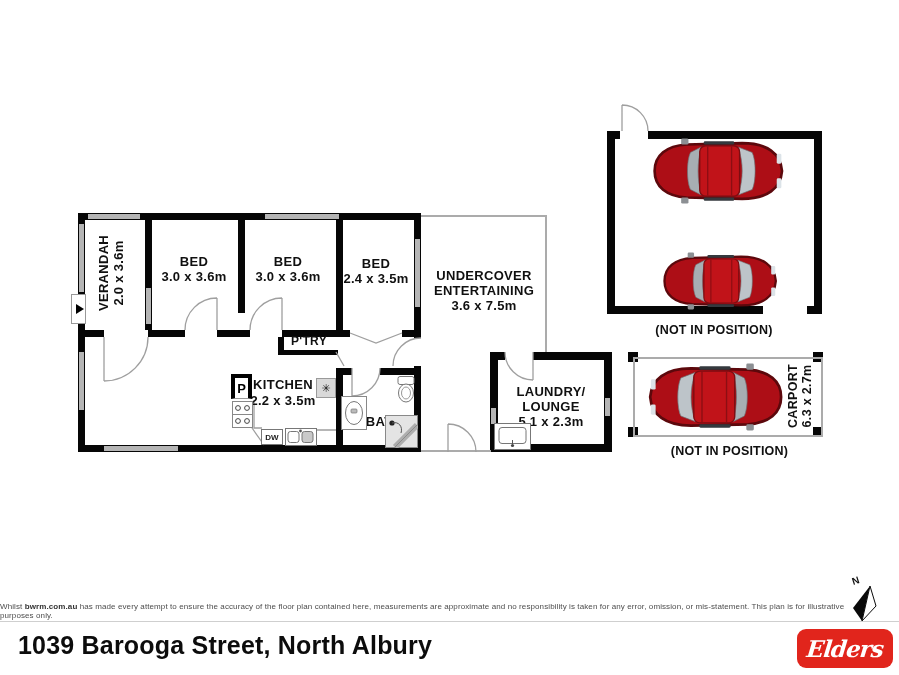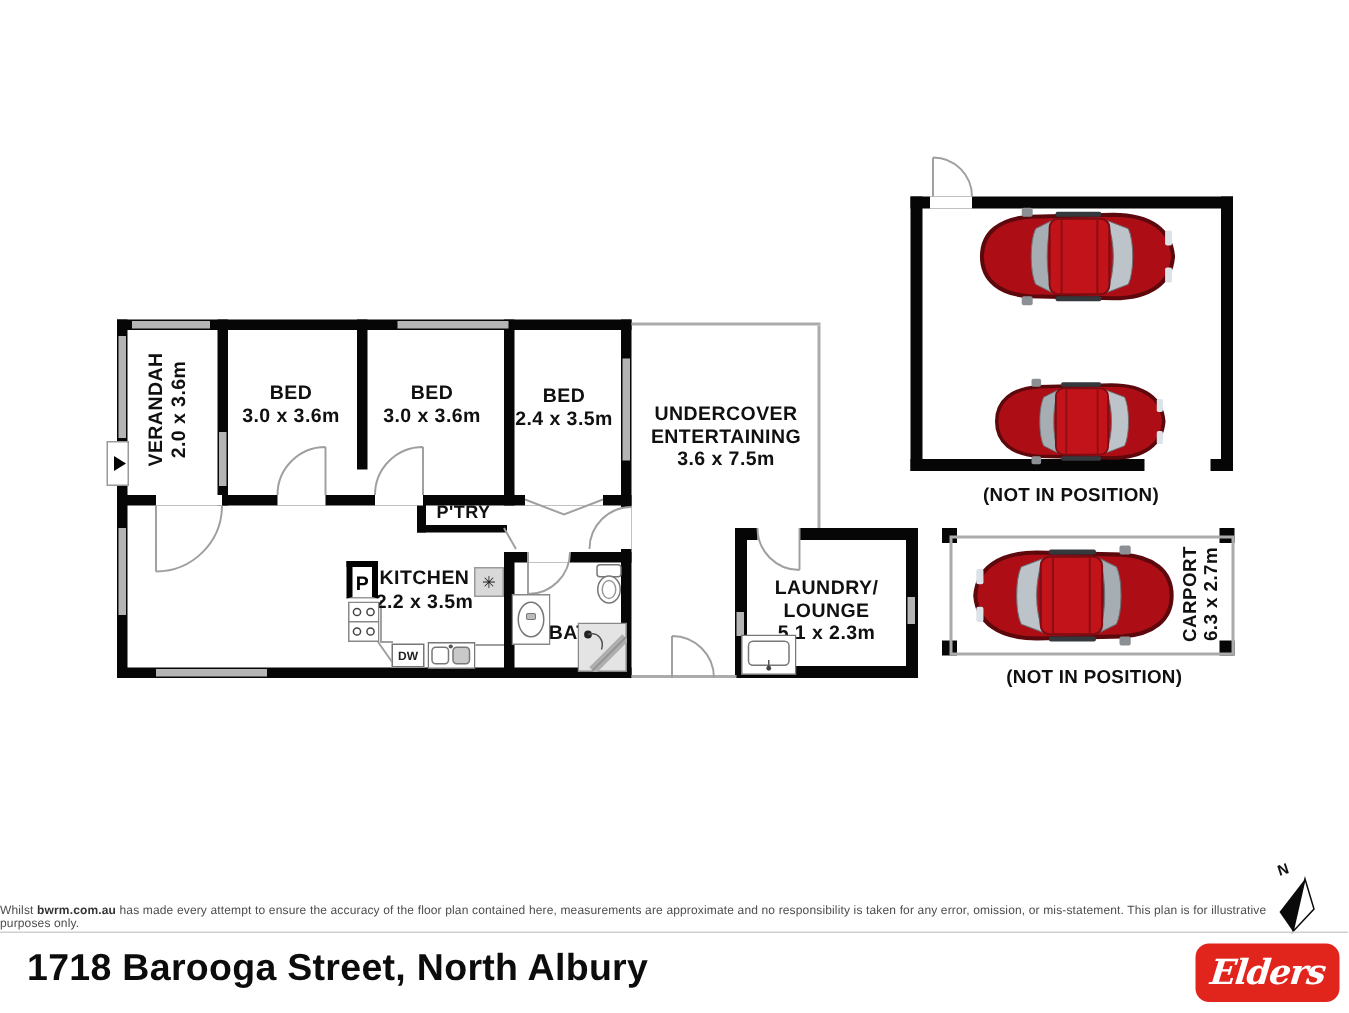--- a/index.html
+++ b/index.html
@@ -250,18 +250,18 @@
       <use href="#car"></use>
     </svg>
   <svg class="fix" style="left:642px;top:361px;transform:scaleX(-1)" width="150" height="72" viewBox="0 0 220 100">
       <use href="#car"></use>
     </svg>
 
   <div id="disclaimer">
     <span>Whilst </span><b>bwrm.com.au</b><span> has made every attempt to ensure the accuracy of the floor plan contained here, measurements are approximate and no responsibility is taken for any error, omission, or mis-statement. This plan is for illustrative purposes only.</span>
   </div>
   <div id="rule"></div>
-  <div id="address">1718 Barooga Street, North Albury</div>
+  <div id="address">1039 Barooga Street, North Albury</div>
   <div id="logo">
     <span>Elders</span>
   </div>
 
 </div>
 
 </body></html>

